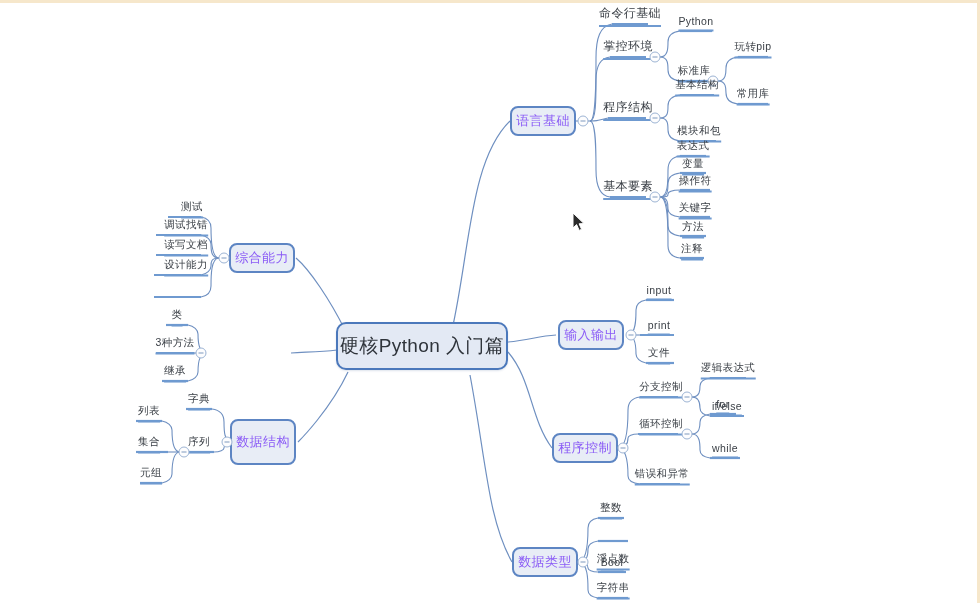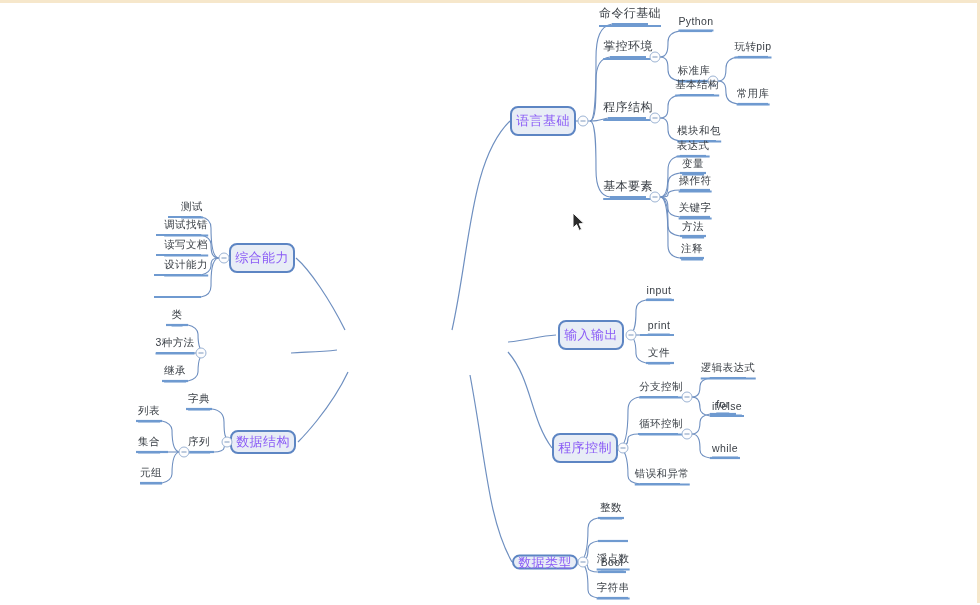--- a/index.html
+++ b/index.html
@@ -229,20 +229,23 @@
       <path d="M219,258 C211,258 211,262 211,266 C211,270 207,274 201,275"></path>
       <path d="M219,258 C211,258 211,276 211,286 C211,292 207,296 201,297"></path>
       <path d="M201,217 L168,217" stroke="#6f9ad0" stroke-width="2.2"></path>
       <path d="M201,235 L156,235" stroke="#6f9ad0" stroke-width="2.2"></path>
       <path d="M201,275 L154,275" stroke="#6f9ad0" stroke-width="2.2"></path>
       <path d="M201,297 L154,297" stroke="#6f9ad0" stroke-width="2.2"></path>
       <path d="M201,255 L156,255" stroke="#6f9ad0" stroke-width="2.2"></path>
     </g>
   </svg>
 
+  <div class="node boxed root" style="left:422px; top:346px; width:172px; height:48px;">
+    <span>硬核Python 入门篇</span>
+  </div>
 
   <div class="node boxed lvl1" style="left:543px; top:121px; width:66px; height:30px;">
     <span>语言基础</span>
   </div>
   <div class="toggle" style="left:583px; top:121px;"></div>
 
   <div class="node underline" style="left:630px; top:16px;">
     <span>命令行基础</span>
   </div>
 
@@ -344,39 +347,39 @@
     <span>for</span>
   </div>
   <div class="node underline small" style="left:725px; top:450px;">
     <span>while</span>
   </div>
 
   <div class="node underline small" style="left:662px; top:476px;">
     <span>错误和异常</span>
   </div>
 
-  <div class="node boxed lvl1" style="left:545px; top:562px; width:66px; height:15px;">
+  <div class="node boxed lvl1" style="left:545px; top:562px; width:66px; height:30px;">
     <span>数据类型</span>
   </div>
   <div class="toggle" style="left:583px; top:562px;"></div>
 
   <div class="node underline small" style="left:611px; top:510px;">
     <span>整数</span>
   </div>
   <div class="node underline small" style="left:613px; top:533px;margin-top:28px;">
     <span>浮点数</span>
   </div>
   <div class="node underline small" style="left:612px; top:564px;">
     <span>Bool</span>
   </div>
   <div class="node underline small" style="left:613px; top:590px;">
     <span>字符串</span>
   </div>
 
-  <div class="node boxed lvl1" style="left:263px; top:442px; width:66px; height:24px;">
+  <div class="node boxed lvl1" style="left:263px; top:442px; width:66px; height:46px;">
     <span>数据结构</span>
   </div>
   <div class="toggle" style="left:227px; top:442px;"></div>
 
   <div class="node underline small" style="left:199px; top:401px;">
     <span>字典</span>
   </div>
   <div class="node underline small" style="left:199px; top:444px;">
     <span>序列</span>
   </div>

